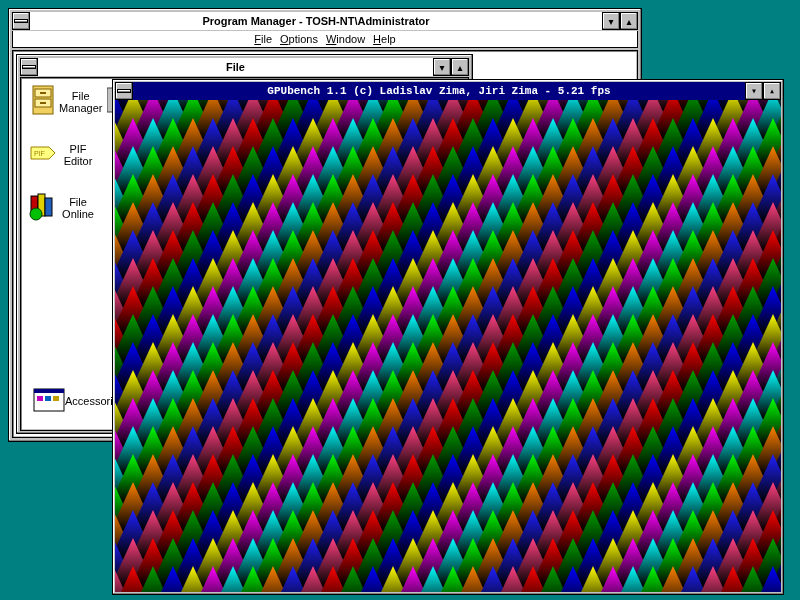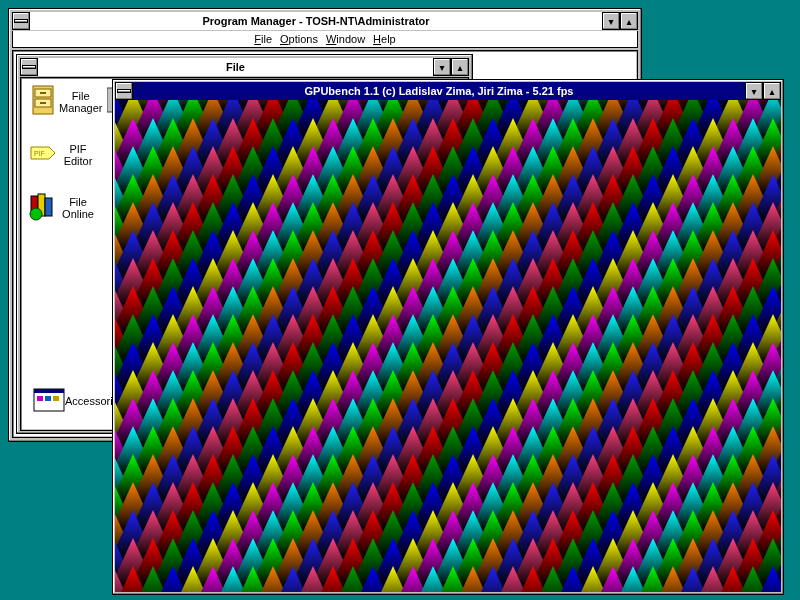--- a/index.html
+++ b/index.html
@@ -206,21 +206,21 @@
             <span>Ad</span>
           </div>
         </div>
 
       </div>
     </div>
 
   </div>
 </div>
 
-<div class="window bench" style="left:112px; top:79px; width:672px; height:516px;">
+<div class="window bench" style="left:112px; top:79px; width:672px; height:516px;font-family:Liberation Mono, monospace;">
   <div class="titlebar active">
     <div class="tbtn sys-box"></div>
     <div class="title-text">GPUbench 1.1 (c) Ladislav Zima, Jiri Zima - 5.21 fps</div>
     <div class="tbtn">▾</div>
     <div class="tbtn">▴</div>
   </div>
   <svg class="bench-body" id="bench-svg" width="666" height="492" viewBox="0 0 666 492" preserveAspectRatio="none">
       <rect width="666" height="492" fill="#000"></rect>
       <defs>
         <linearGradient id="g0" x1="0" y1="0" x2="0" y2="1">

